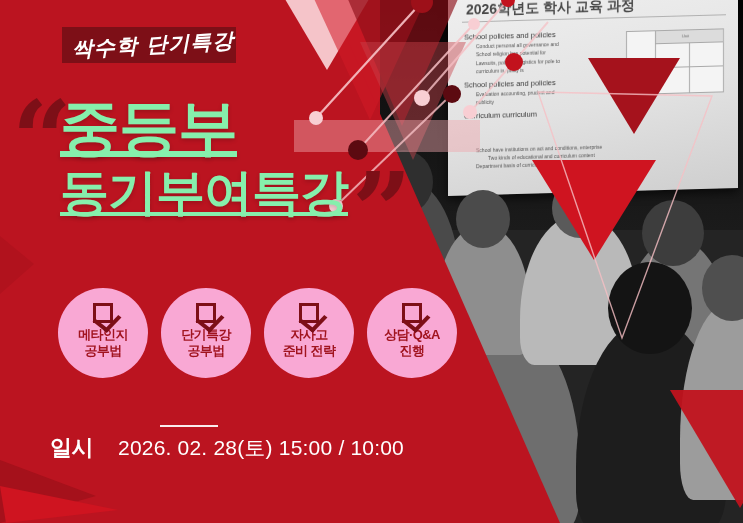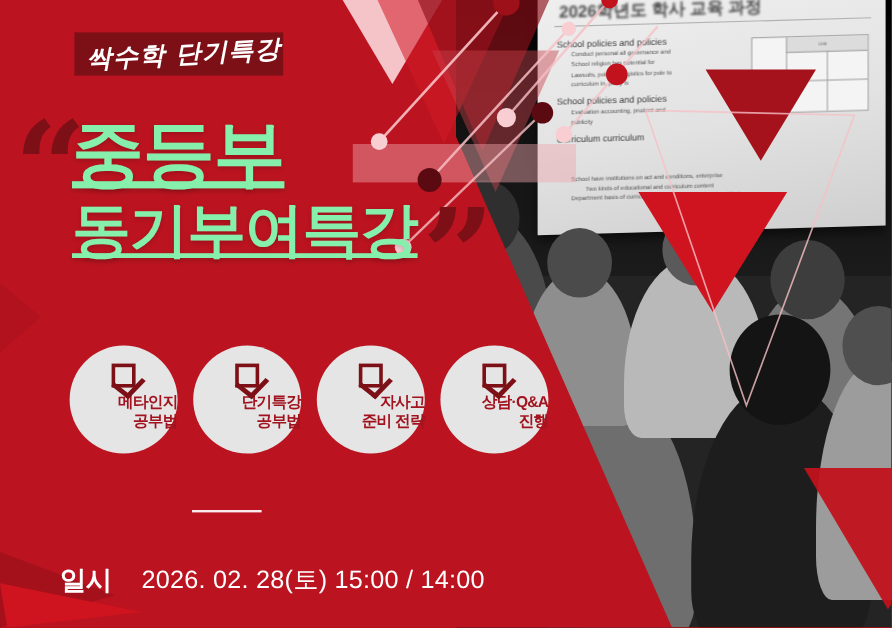--- a/index.html
+++ b/index.html
@@ -85,21 +85,21 @@
     letter-spacing:-1px;white-space:nowrap;
     text-shadow:0 2px 4px rgba(0,0,0,.18);
     text-decoration:underline;
   }
   .headline .l2{font-size:49px;}
 
   
   .badges{position:absolute;left:58px;top:288px;width:400px;height:100px;}
   .badge{
     position:absolute;width:90px;height:90px;border-radius:50%;
-    background:#e5e5e5;text-align:right;
+    background:#f9a8d4;text-align:center;
   }
   .badge .chk{
     position:relative;margin:15px auto 4px;width:20px;height:20px;
     border:3px solid #7d0f17;box-sizing:border-box;
   }
   .badge .chk:after{
     content:"";position:absolute;left:2px;top:3px;width:14px;height:17px;
     border-right:4px solid #7d0f17;border-bottom:4px solid #7d0f17;
     transform:rotate(38deg) skewX(-6deg);
   }
@@ -109,21 +109,21 @@
   .sched-label{
     position:absolute;left:50px;top:400px;width:110px;height:27px;
     background:#f6bfc4;
   }
   .sched-label span{
     display:block;line-height:27px;text-align:center;
     color:#a1141f;font-weight:bold;font-size:16px;letter-spacing:-.5px;
   }
   .sched-rule{position:absolute;left:160px;top:425px;width:58px;height:2px;background:#ffffff;opacity:.92;}
   .sched-body{position:absolute;left:50px;top:432px;width:400px;}
-  .sched-row{display:flex;align-items:center;margin-top:36px;}
+  .sched-row{display:flex;align-items:center;}
   .sched-key{
     color:#fff;font-weight:bold;font-size:22px;line-height:32px;
     width:68px;flex:0 0 68px;letter-spacing:-.5px;
   }
   .sched-vals div{
     color:#fff;font-size:21px;line-height:32px;letter-spacing:.2px;
     white-space:nowrap;font-family:"Liberation Sans","DejaVu Sans",sans-serif;
   }
 </style>
 </head>
@@ -263,18 +263,18 @@
       <span class="bl">상담·Q&amp;A</span>
       <span class="bl">진행</span>
     </div>
   </div>
 
   <div class="sched-rule"></div>
   <div class="sched-body">
     <div class="sched-row">
       <div class="sched-key">일시</div>
       <div class="sched-vals">
-        <div>2026. 02. 28(토)  15:00 / 14:00</div>
+        <div>2026. 02. 28(토)  15:00 / 10:00</div>
       </div>
     </div>
   </div>
 
 </div>
 
 </body></html>

